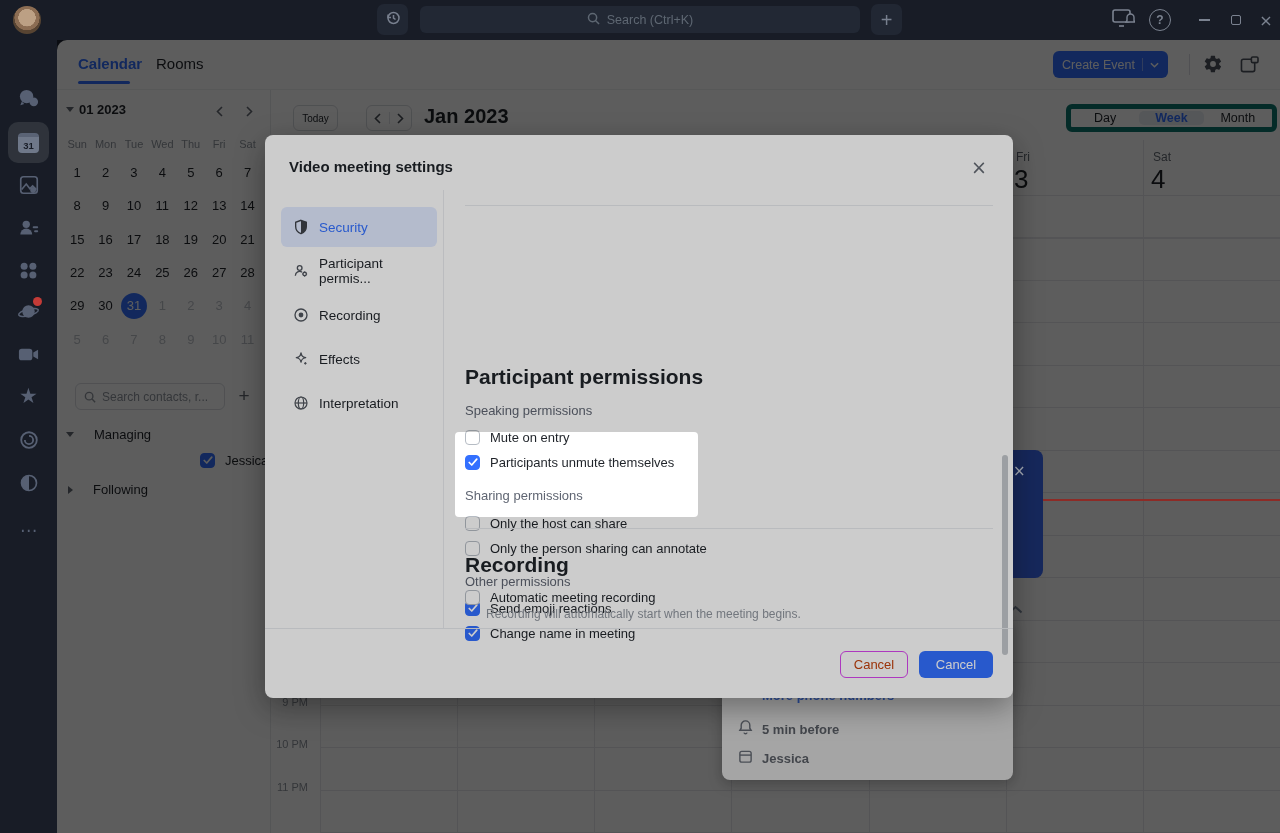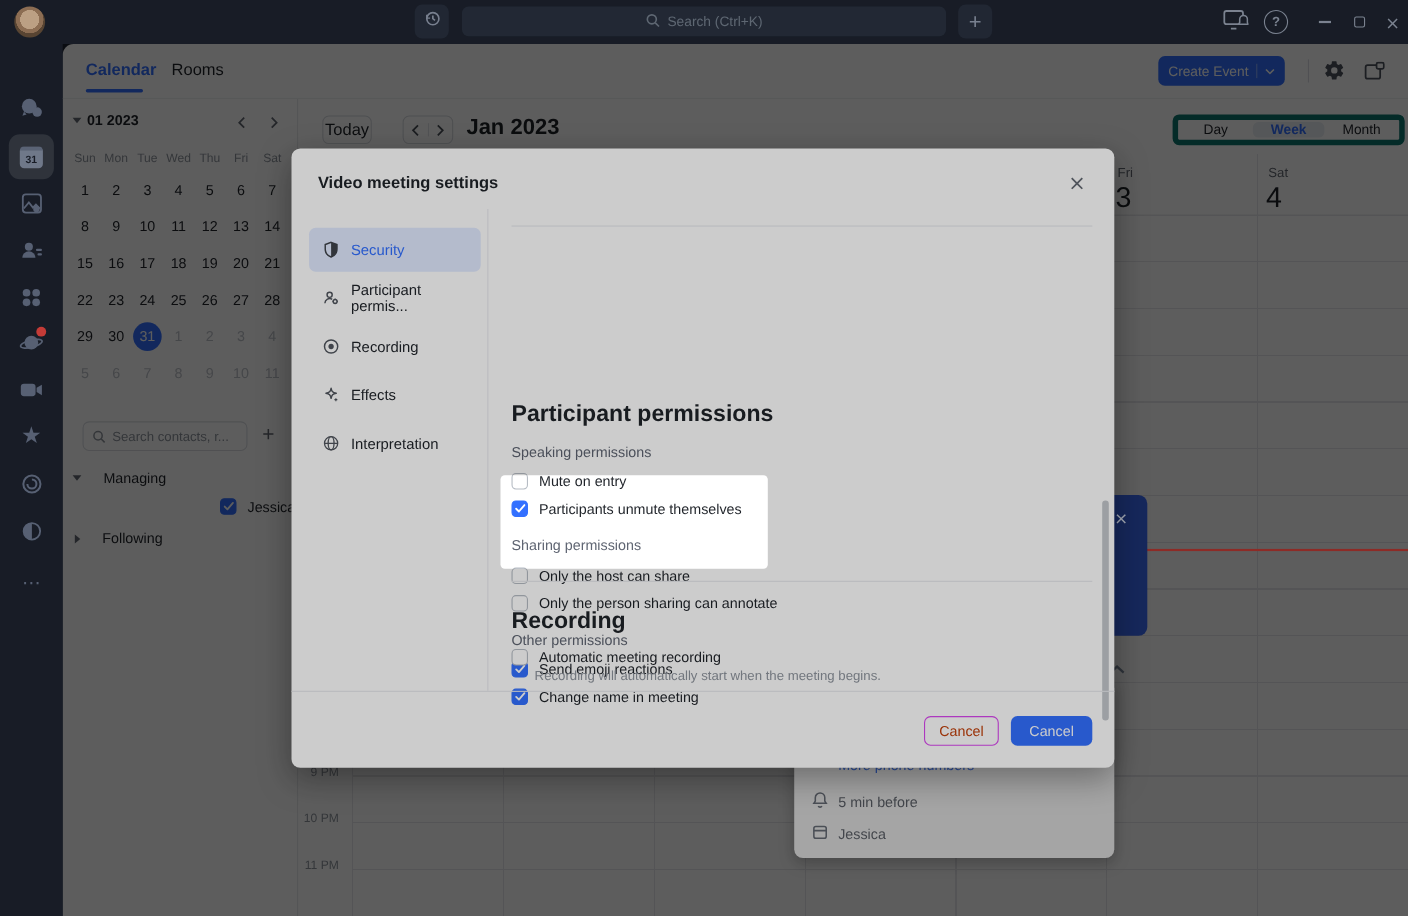--- a/index.html
+++ b/index.html
@@ -43,21 +43,21 @@
   .tab{font-size:15px;z-index:2;}
   .tab-cal{left:78px;top:55px;color:#3370ff;font-weight:bold;}
   .tab-underline{left:78px;top:81px;width:52px;height:3px;border-radius:2px;background:#3370ff;z-index:2;}
   .tab-rooms{left:156px;top:55px;color:#1f2329;}
   .btn-create{left:1053px;top:51px;width:115px;height:27px;border-radius:6px;background:#3370ff;color:#fff;
     display:flex;align-items:center;justify-content:center;gap:7px;font-size:12.5px;z-index:2;text-align:center;}
   .btn-create .sep{width:1px;height:13px;background:rgba(255,255,255,.4);}
   .vdiv1{left:1189px;top:54px;width:1px;height:21px;background:#dadde2;z-index:2;}
   .hd-ic{color:#4e545e;z-index:2;}
   .toolbtn{border:1px solid #d6d9de;border-radius:6px;background:#fff;color:#1f2329;box-sizing:border-box;
-    display:flex;align-items:center;justify-content:center;font-size:15px;z-index:2;}
+    display:flex;align-items:center;justify-content:center;font-size:10px;z-index:2;}
   .btn-today{left:293px;top:105px;width:45px;height:26px;}
   .nav-box{left:366px;top:105px;width:46px;height:26px;padding:0;}
   .nav-box .half{flex:1;display:flex;align-items:center;justify-content:center;height:100%;color:#4a5058;}
   .nav-box .mid{width:1px;height:12px;background:#e0e3e8;}
   .h-month{left:424px;top:105px;font-size:20px;font-weight:bold;color:#1f2329;z-index:2;}
   .seg{left:1066px;top:104px;width:211px;height:28px;border:5px solid #0f766e;border-radius:6px;box-sizing:border-box;
     display:flex;padding:2px;gap:2px;z-index:2;background:#fff;}
   .seg .s{flex:1;display:flex;align-items:center;justify-content:center;font-size:12.5px;color:#1f2329;border-radius:5px;}
   .seg .s.on{background:#e9edf3;color:#3370ff;font-weight:bold;}
 
@@ -91,21 +91,21 @@
   .dh-name{font-size:12px;color:#646a73;z-index:2;}
   .dh-num{font-size:26px;font-weight:300;color:#1f2329;z-index:2;}
   .tlab{width:38px;text-align:right;font-size:11px;color:#8f959e;z-index:2;}
 
   
   .redline{left:320px;top:499px;width:960px;height:2px;background:#b13630;z-index:35;}
   .bluecard{left:920px;top:450px;width:123px;height:128px;border-radius:8px;background:#1c3273;z-index:36;}
   .bluecard .x{position:absolute;left:93px;top:12px;font-size:15px;color:#cfd6e4;}
   .chev-up{left:1008px;top:600px;z-index:35;color:#3a4049;}
   .popup{left:722px;top:618px;width:291px;height:162px;border-radius:8px;background:#cfcfcf;z-index:35;
-    box-shadow:0 4px 14px rgba(0,0,0,.25);}
+    box-shadow:0 4px 14px rgba(0,0,0,.25);font-weight:bold;}
   .popup .link{position:absolute;left:40px;top:70px;font-size:13px;color:#3762c6;}
   .popup .prow-ic{position:absolute;left:16px;color:#5e636c;}
   .popup .ptxt{position:absolute;left:40px;font-size:13px;color:#54585f;}
 
   
   .backdrop{left:57px;top:40px;width:1223px;height:793px;background:rgba(0,0,0,.54);z-index:30;}
   .modal{left:265px;top:135px;width:748px;height:563px;background:#fff;border-radius:8px;z-index:40;
     box-shadow:0 10px 30px rgba(0,0,0,.35);}
   .m-title{left:24px;top:23px;font-size:15px;font-weight:bold;color:#1f2329;}
   .m-close{left:702px;top:20px;width:24px;height:24px;display:flex;align-items:center;justify-content:center;

